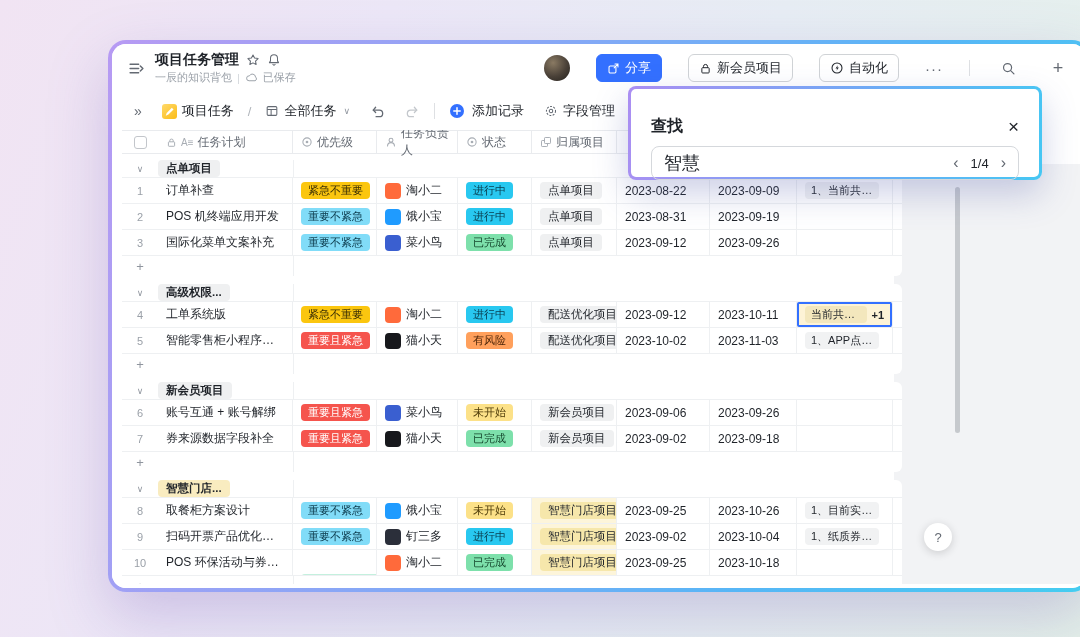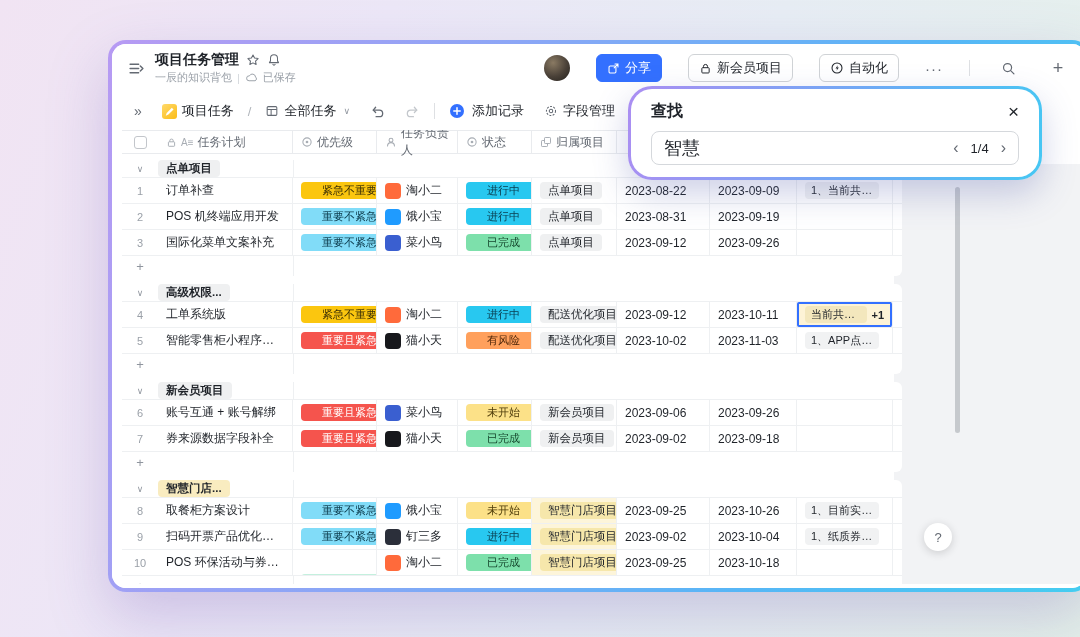--- a/index.html
+++ b/index.html
@@ -81,39 +81,39 @@
   .group-card { width:780px; background:#fff; border-radius:6px; margin-bottom:8px; position:relative; }
   .g-label-row { display:flex; align-items:center; height:18px; border-bottom:1px solid #eef0f2; position:relative; }
   .g-chev { width:36px; text-align:center; color:#8f959e; font-size:9px; cursor:pointer; }
   .g-pill { background:#eff0f1; border-radius:4px; padding:1px 8px; font-size:11.5px; color:#1f2329; font-weight:bold; }
   .g-pill.hl { background:#f9ecc0; }
   .colline { position:absolute; left:171px; top:0; bottom:0; width:1px; background:#eef0f2; }
   .trow { display:flex; align-items:center; height:26px; border-bottom:1px solid #eef0f2; font-size:12px; color:#1f2329; }
   .cell { display:flex; align-items:center; height:100%; padding:0 8px; border-right:1px solid #eef0f2; overflow:hidden; }
   .rownum { color:#9aa0a8; font-size:11px; justify-content:center; padding:0; border-right:none; }
   .task-name { white-space:nowrap; overflow:hidden; text-overflow:ellipsis; }
-  .badge { display:inline-block; padding:1px 21px; border-radius:4px; font-size:11px; line-height:15px; white-space:nowrap; }
+  .badge { display:inline-block; padding:1px 7px; border-radius:4px; font-size:11px; line-height:15px; white-space:nowrap; }
   .av { width:16px; height:16px; border-radius:4px; margin-right:5px; flex:none; }
   .aname { white-space:nowrap; overflow:hidden; }
   .pill { background:#eff0f1; border-radius:4px; padding:1px 8px; font-size:11.5px; white-space:nowrap; }
   .cell-proj-hl { background:#fdf5da; }
   .pill-hl { background:#f6e7ab; }
   .note-pill { background:#f1f2f3; border-radius:4px; padding:1px 6px; font-size:11px;
     white-space:nowrap; overflow:hidden; text-overflow:ellipsis; max-width:74px; }
   .cell-note-sel { box-shadow:inset 0 0 0 2px #3370ff; background:#fdf3d6; border-radius:2px; }
   .note-extra { font-size:11px; color:#1f2329; margin-left:4px; font-weight:bold; }
   .add-row { display:flex; align-items:center; height:20px; position:relative; }
   .add-plus { width:36px; text-align:center; color:#8f959e; font-size:13px; cursor:pointer; }
 
   
   .search-overlay { position:absolute; left:628px; top:86px; width:414px; height:94px; z-index:50;
-    border-radius:24px; border:3px solid transparent;
+    border-radius:8px; border:3px solid transparent;
     background:linear-gradient(#fff,#fff) padding-box,
       linear-gradient(100deg,#ab8ef2 0%,#6fa9f5 55%,#46c7f3 100%) border-box;
-    box-shadow:0 14px 34px rgba(80,90,170,.28); padding:12px 20px 14px; }
+    box-shadow:0 14px 34px rgba(80,90,170,.28); padding:27px 20px 14px; }
   .so-head { display:flex; align-items:center; justify-content:space-between; }
   .so-title { font-size:16px; font-weight:bold; color:#1f2329; }
   .so-close { font-size:19px; color:#1f2329; cursor:pointer; line-height:1; }
   .so-inputrow { margin-top:9px; height:34px; border:1px solid #d5d8dc; border-radius:8px;
     display:flex; align-items:center; padding:0 12px; }
   .so-query { flex:1; border:none; outline:none; font-size:18px; color:#1f2329;
     font-family:"Liberation Sans","DejaVu Sans",sans-serif; background:transparent; }
   .so-nav { display:flex; align-items:center; gap:12px; }
   .so-arrow { font-size:16px; color:#646a73; cursor:pointer; }
   .so-counter { font-size:13px; color:#1f2329; }

